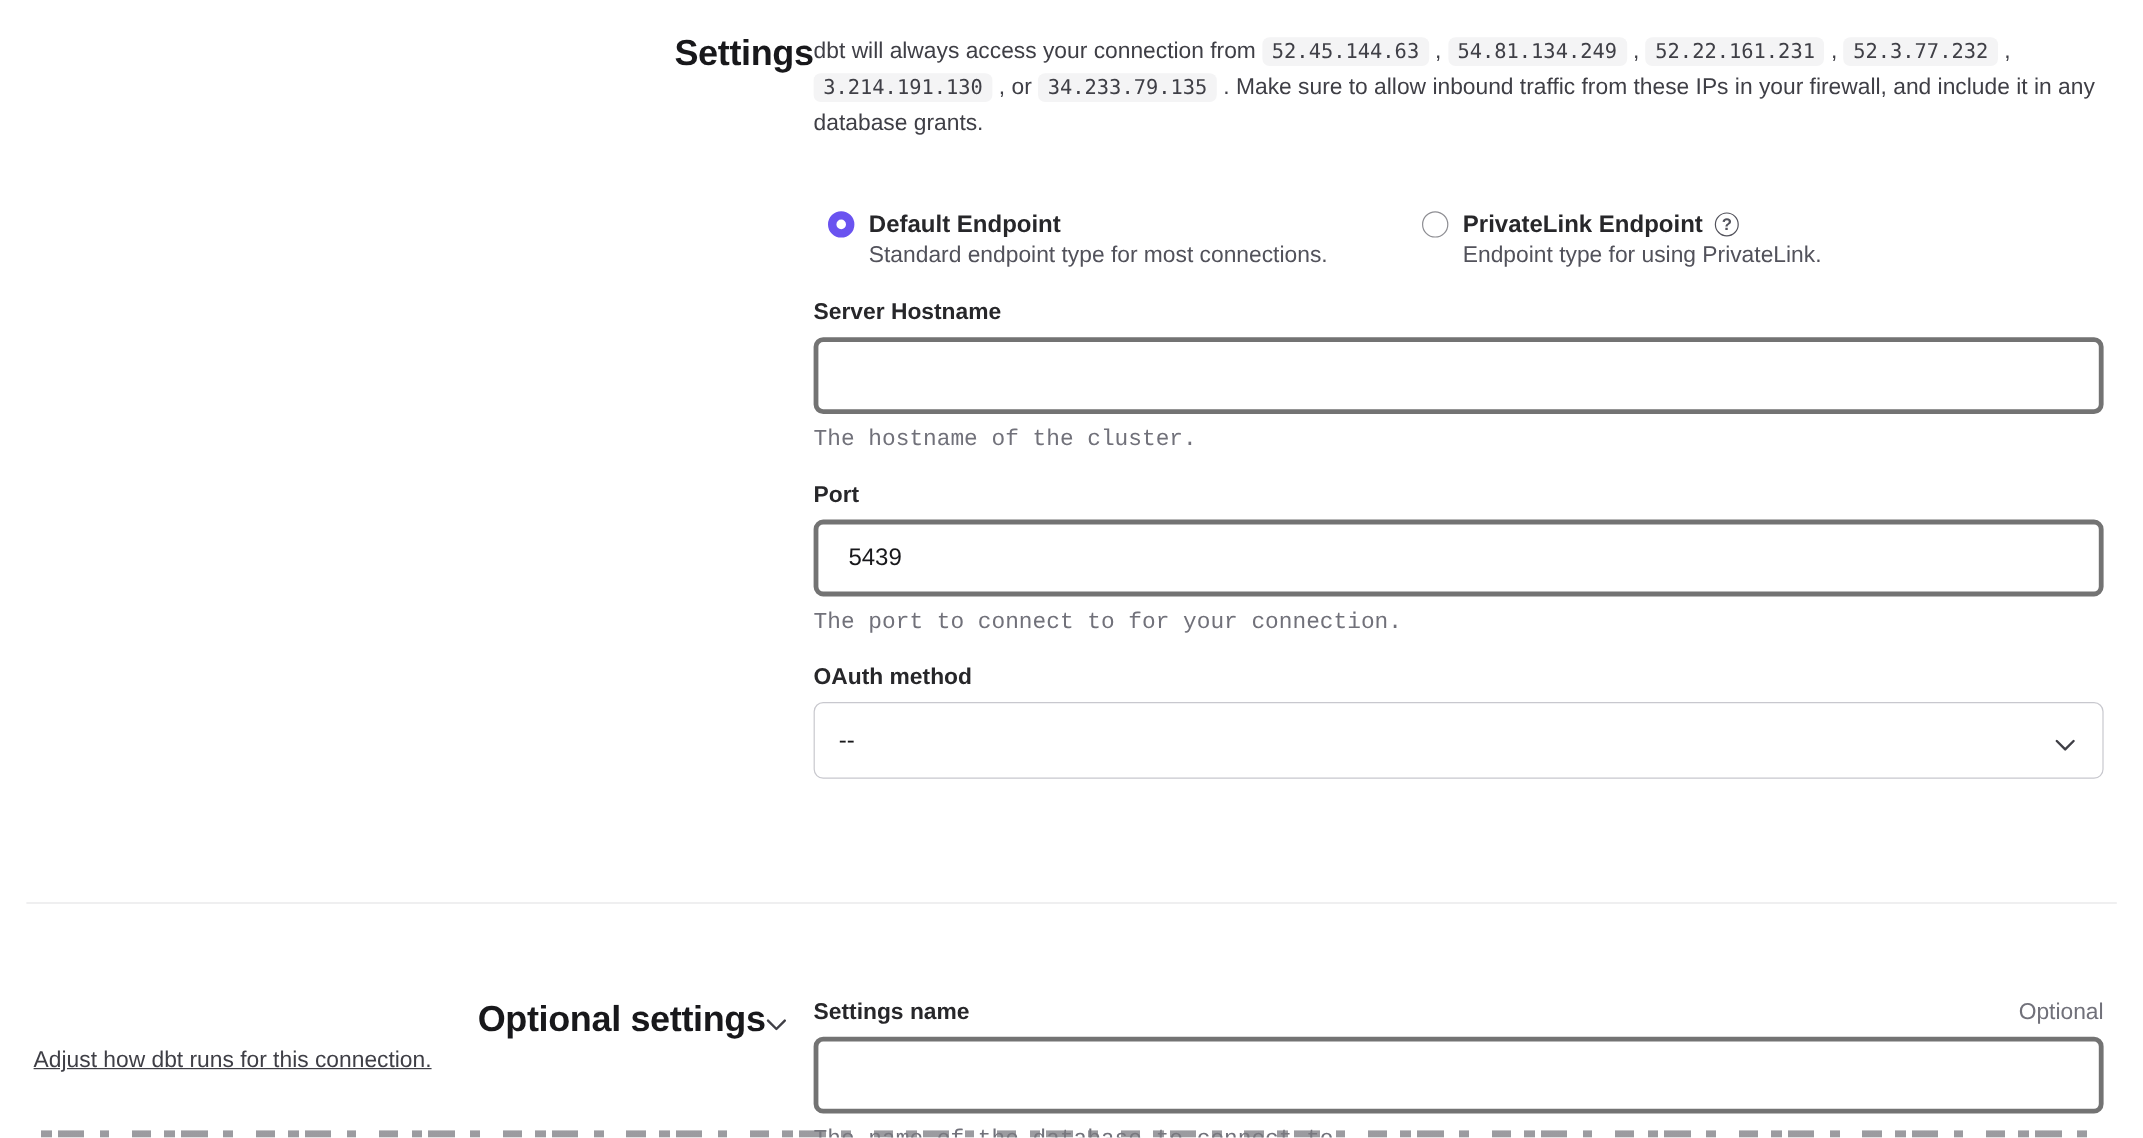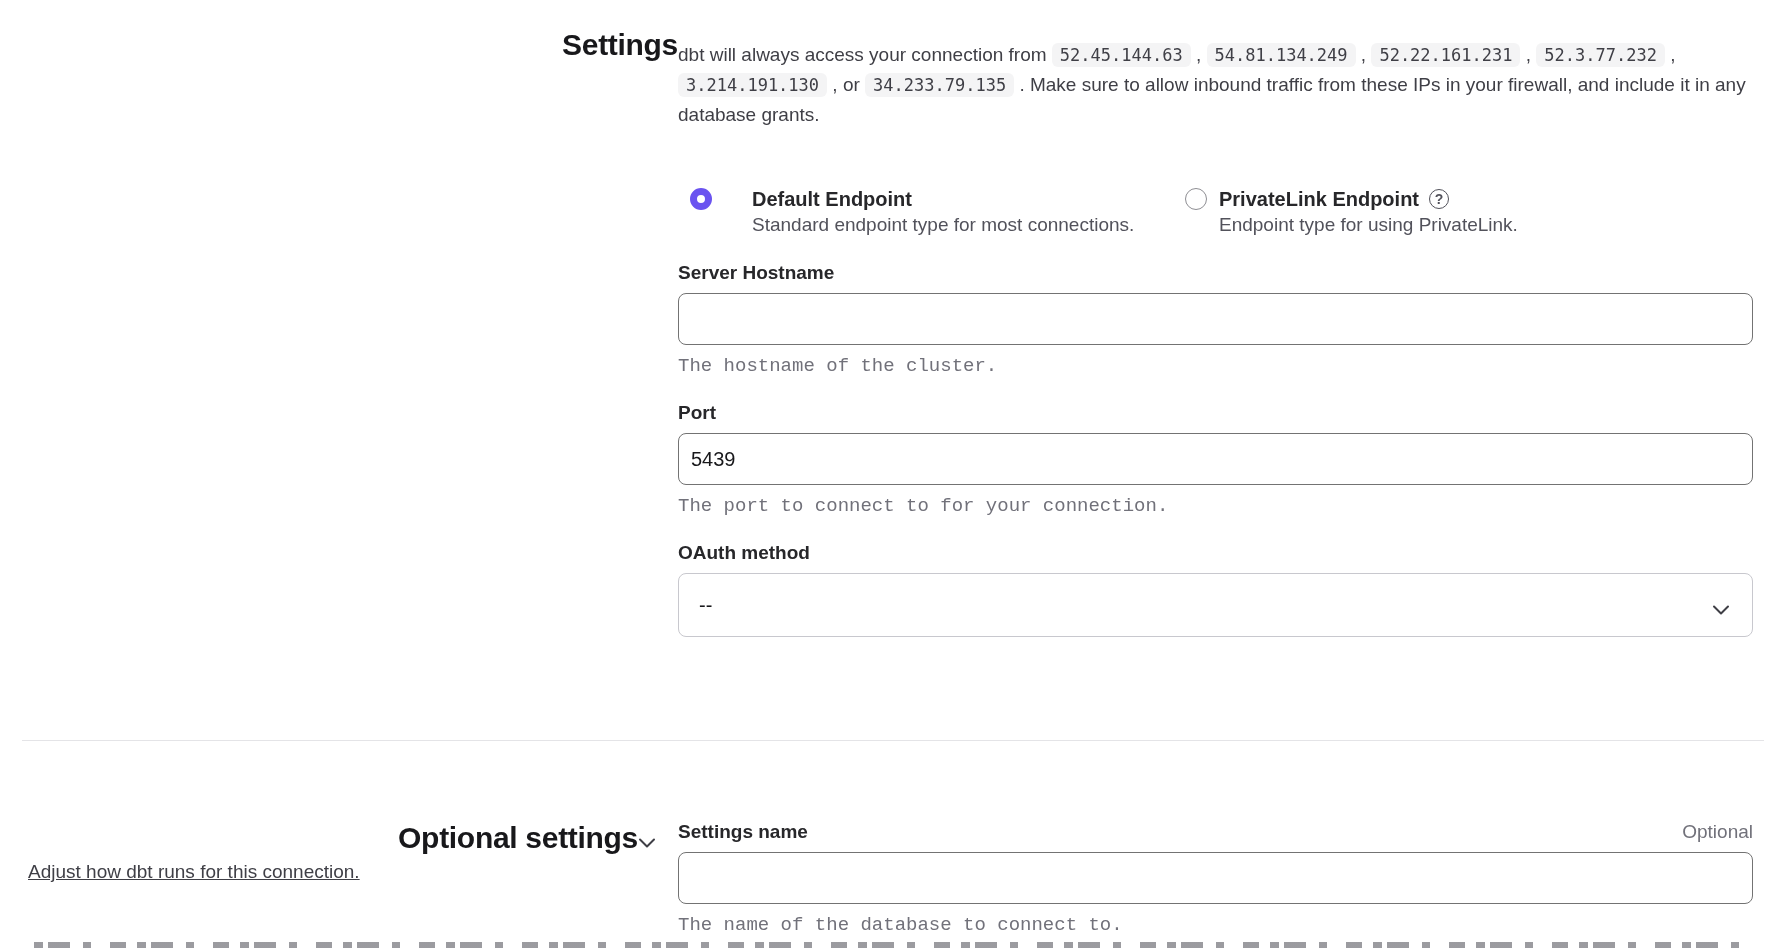--- a/index.html
+++ b/index.html
@@ -22,36 +22,35 @@
     font-size: 30px; font-weight: 700; color: #18181b; letter-spacing: -0.3px; text-align: right;
   }
   .left-head-wrap { display: flex; align-items: flex-start; padding-right: 22px; }
   .left-head-text { flex: 1 1 auto; }
   .subtitle { font-size: 19px; color: #3f3f46; margin-top: 6px; text-decoration: underline; }
 
   
   .ip-notice {
     font-size: 19px; line-height: 30px; color: #3f3f46;
     margin-bottom: 56px;
-    margin-top: 12px;
   }
   .code-badge {
     font-family: "DejaVu Sans Mono", monospace;
     font-size: 17px;
     background: #f4f4f5;
     border-radius: 6px;
     padding: 2px 8px;
     color: #3f3f46;
     white-space: nowrap;
   }
 
   
   .radio-row { display: flex; margin-left: 12px; margin-bottom: 24px; }
   .radio-option { display: flex; align-items: flex-start; cursor: pointer; }
-  .radio-option.first { width: 495px; flex: 0 0 495px; gap: 28px; }
+  .radio-option.first { width: 495px; flex: 0 0 495px; }
   .radio-circle {
     width: 22px; height: 22px; border-radius: 50%;
     flex: 0 0 22px; margin-top: 2px;
   }
   .radio-circle.selected { border: 7px solid #6a53f0; background: #ffffff; }
   .radio-circle.unselected { border: 1.5px solid #8e8e93; background: #ffffff; }
   .radio-texts { margin-left: 12px; }
   .radio-label-line { display: flex; align-items: center; }
   .radio-label { font-size: 20px; font-weight: 700; color: #27272a; line-height: 26px; }
   .radio-desc { font-size: 19px; color: #52525b; line-height: 26px; margin-top: 11px; }
@@ -62,26 +61,26 @@
     font-size: 14px; font-weight: 700; margin-left: 10px;
     cursor: pointer;
   }
 
   
   .field { margin-bottom: 25px; }
   .field-label-row { display: flex; justify-content: space-between; align-items: baseline; margin-bottom: 9px; }
   .field-label { font-size: 19px; font-weight: 700; color: #27272a; }
   .optional-badge { font-size: 19px; color: #71717a; font-weight: 400; }
   .text-input {
-    width: 100%; height: 52px;
-    border: 1px solid #737373; border-radius: 8px;
+    width: 100%; height: 64px;
+    border: 4px solid #737373; border-radius: 8px;
     background: #ffffff;
     font-family: "Liberation Sans", sans-serif;
     font-size: 20px; color: #18181b;
-    padding: 0 12px;
+    padding: 0 25px;
     outline: none;
     display: block;
   }
   .field-hint { font-size: 19px; color: #71717a; margin-top: 10px; font-family: Liberation Mono, monospace; }
 
   .select-box {
     position: relative;
     width: 100%; height: 64px;
     border: 1px solid #c8c8ce; border-radius: 8px;
     background: #ffffff;

